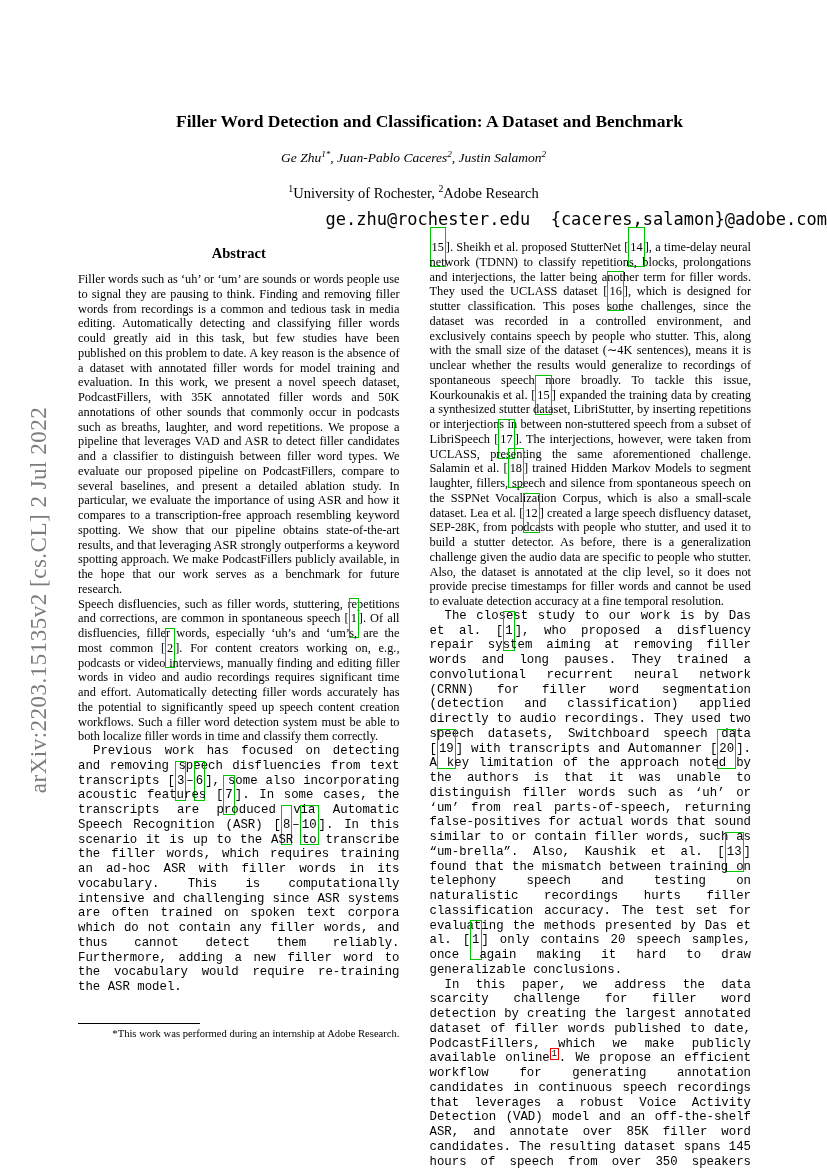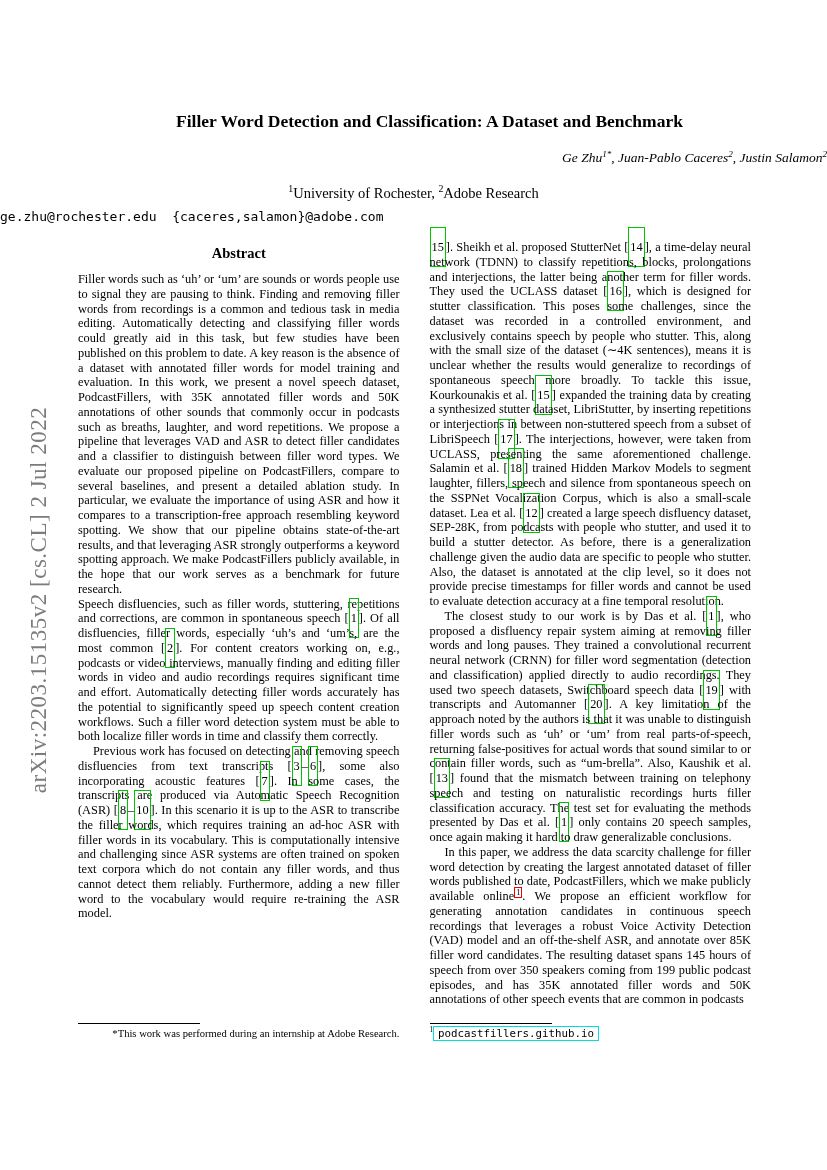--- a/index.html
+++ b/index.html
@@ -19,50 +19,50 @@
     transform:translate(-50%,-50%) rotate(-90deg);
     white-space:nowrap;font-size:23px;color:var(--arxiv-gray);
     letter-spacing:0.5px;
   }
   
   .paper-title{
     position:absolute;top:111px;left:16px;width:100%;text-align:center;
     font-size:17.5px;font-weight:bold;
   }
   .authors-line{
-    position:absolute;top:150px;left:0;width:100%;text-align:right;
+    position:absolute;top:150px;left:0;width:100%;text-align:center;
     font-style:italic;font-size:13.5px;
   }
   .affil-line{
     position:absolute;top:185px;left:0;width:100%;text-align:center;
     font-size:14.5px;
   }
   .emails-line{
-    position:absolute;top:209px;left:0;width:100%;text-align:left;
-    font-family:"DejaVu Sans Mono", monospace;font-size:13px;white-space:pre;
+    position:absolute;top:209px;left:0;width:100%;text-align:right;
+    font-family:"DejaVu Sans Mono", monospace;font-size:17px;white-space:pre;
   }
   sup{font-size:68%;line-height:0;}
   
   .columns{
     position:absolute;top:240px;left:78px;width:673px;height:800px;
     display:flex;gap:30px;
   }
   .col{
     width:330px;display:flex;flex-direction:column;
     font-size:12.35px;line-height:14.75px;text-align:justify;
   }
   .sec-heading{
     text-align:center;font-weight:bold;font-size:14px;line-height:16px;
     text-indent:0;
   }
   .abstract-heading{margin:5px 0 11px 0;font-size:14.5px;}
   .intro-heading{margin:21px 0 13px 0;}
   .sec-num{margin-right:9px;}
   p{margin:0;}
-  .indent{text-indent:15px;}
+  .indent{text-indent:15px;font-family:Liberation Mono, monospace;}
   .idx-label{font-weight:bold;}
   
   .cite{
     border:1px solid var(--citation-green);
     padding:12px 1px;
   }
   .fnref{
     border:1px solid var(--fnmark-red);
     padding:0 1px;
   }

